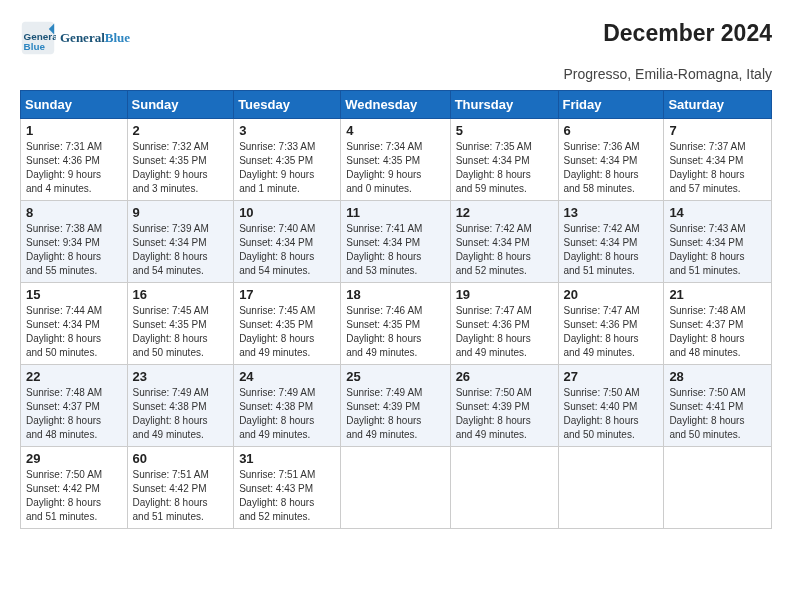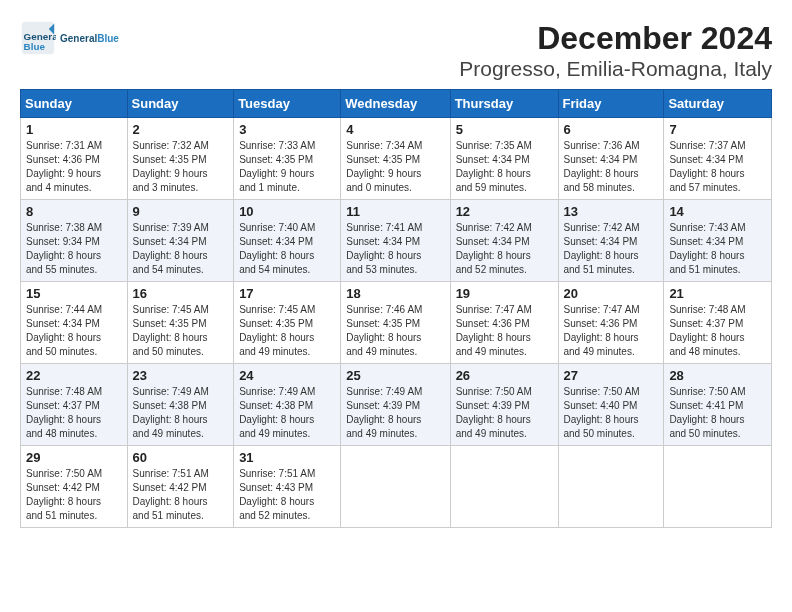--- a/index.html
+++ b/index.html
@@ -25,27 +25,28 @@
     }
     .logo-icon {
       width: 36px;
       height: 36px;
       margin-right: 4px;
     }
     .title-block {
       text-align: right;
     }
     .month-title {
-      font-size: 32px;
+      font-size: 23px;
       font-weight: bold;
       color: #222;
     }
     .subtitle {
-      font-size: 21px;
+      font-size: 14px;
       color: #444;
+      margin-top: 19px;
     }
     .calendar {
       width: 100%;
       border-collapse: collapse;
       margin-top: 8px;
       font-size: 11px;
       padding-left: 36px;
     }
     .calendar thead tr th {
       background: #1a6dbf;
@@ -88,21 +89,21 @@
 
 <div class="header-logo">
   <div class="logo">
     <svg class="logo-icon" viewBox="0 0 40 40">
       <rect x="2" y="2" width="36" height="36" rx="4" fill="#1a5276" opacity="0.1"></rect>
       <text x="4" y="22" font-size="11" font-weight="bold" fill="#1a5276">General</text>
       <text x="4" y="33" font-size="11" font-weight="bold" fill="#2e86c1">Blue</text>
       <polygon points="32,10 38,4 38,16" fill="#2e86c1"></polygon>
     </svg>
     <div>
-      <div style="font-size:10px; font-weight:bold; color:#1a5276; line-height:1.1;">
+      <div style="font-size:13px; font-weight:bold; color:#1a5276; line-height:1.1;font-family:Liberation Serif, serif;">
         <span style="color:#1a5276;">General</span><span style="color:#2e86c1;">Blue</span>
       </div>
     </div>
   </div>
   <div class="title-block">
     <div class="month-title">December 2024</div>
     <div class="subtitle">Progresso, Emilia-Romagna, Italy</div>
   </div>
 </div>
 

